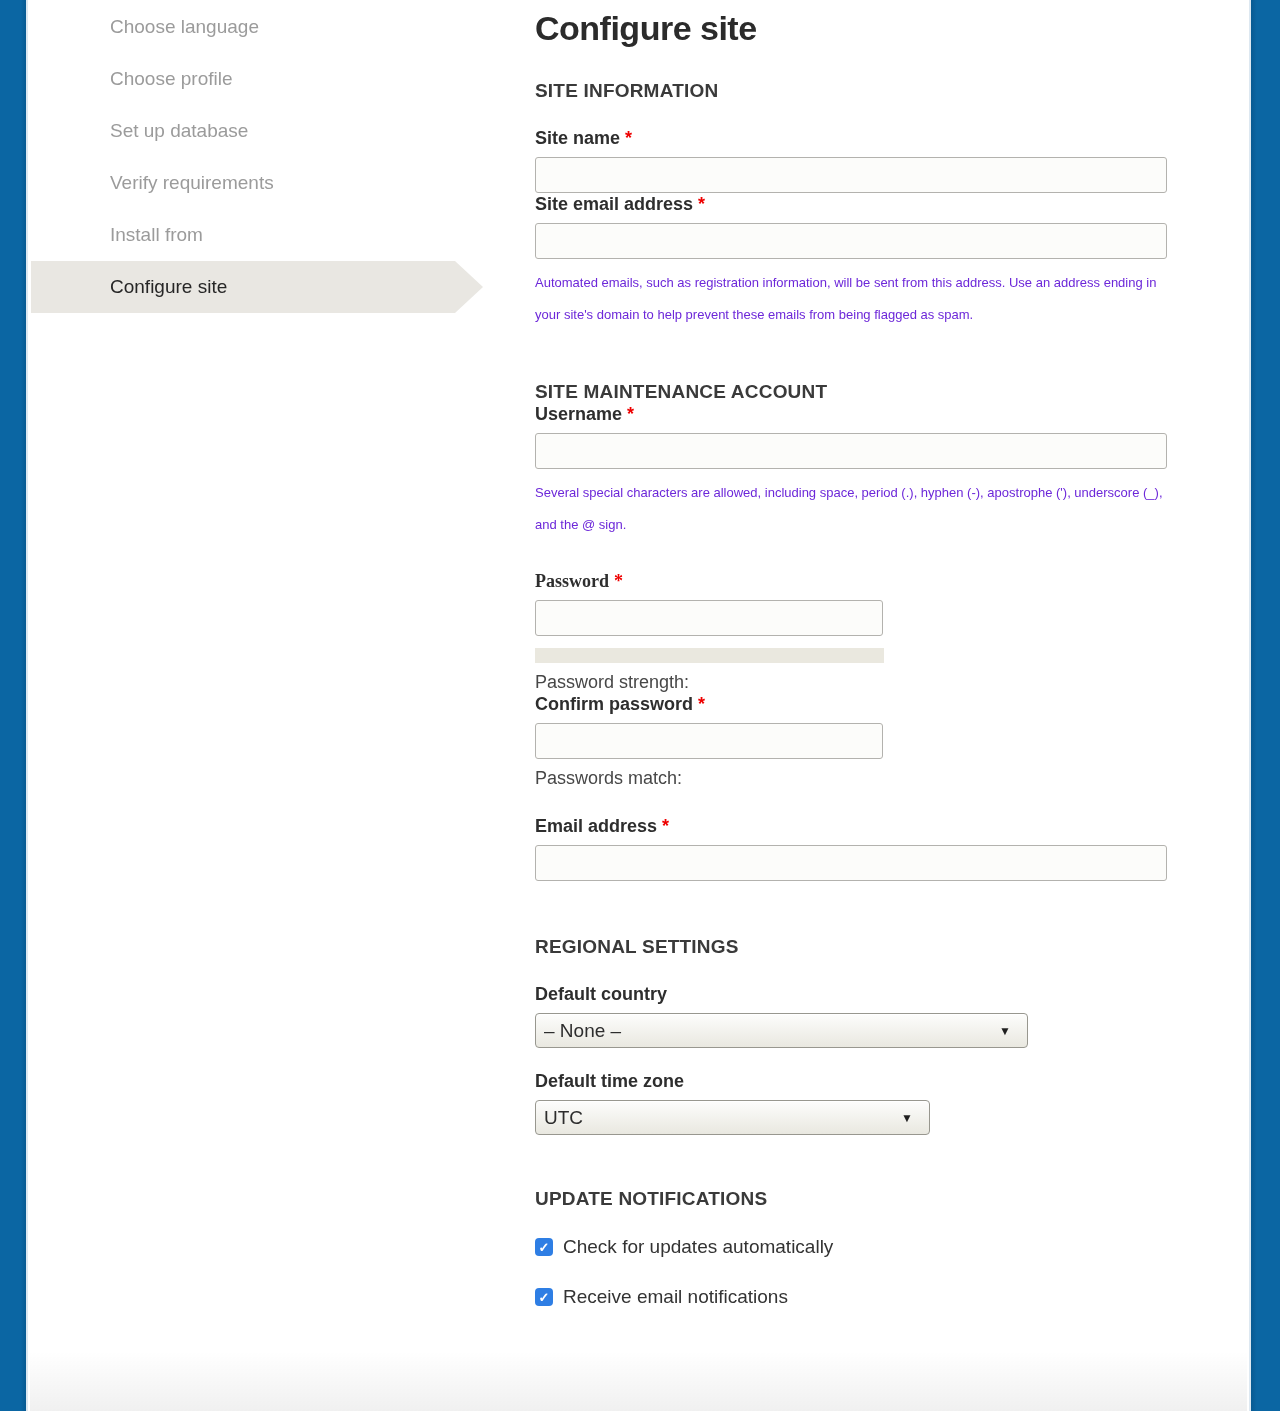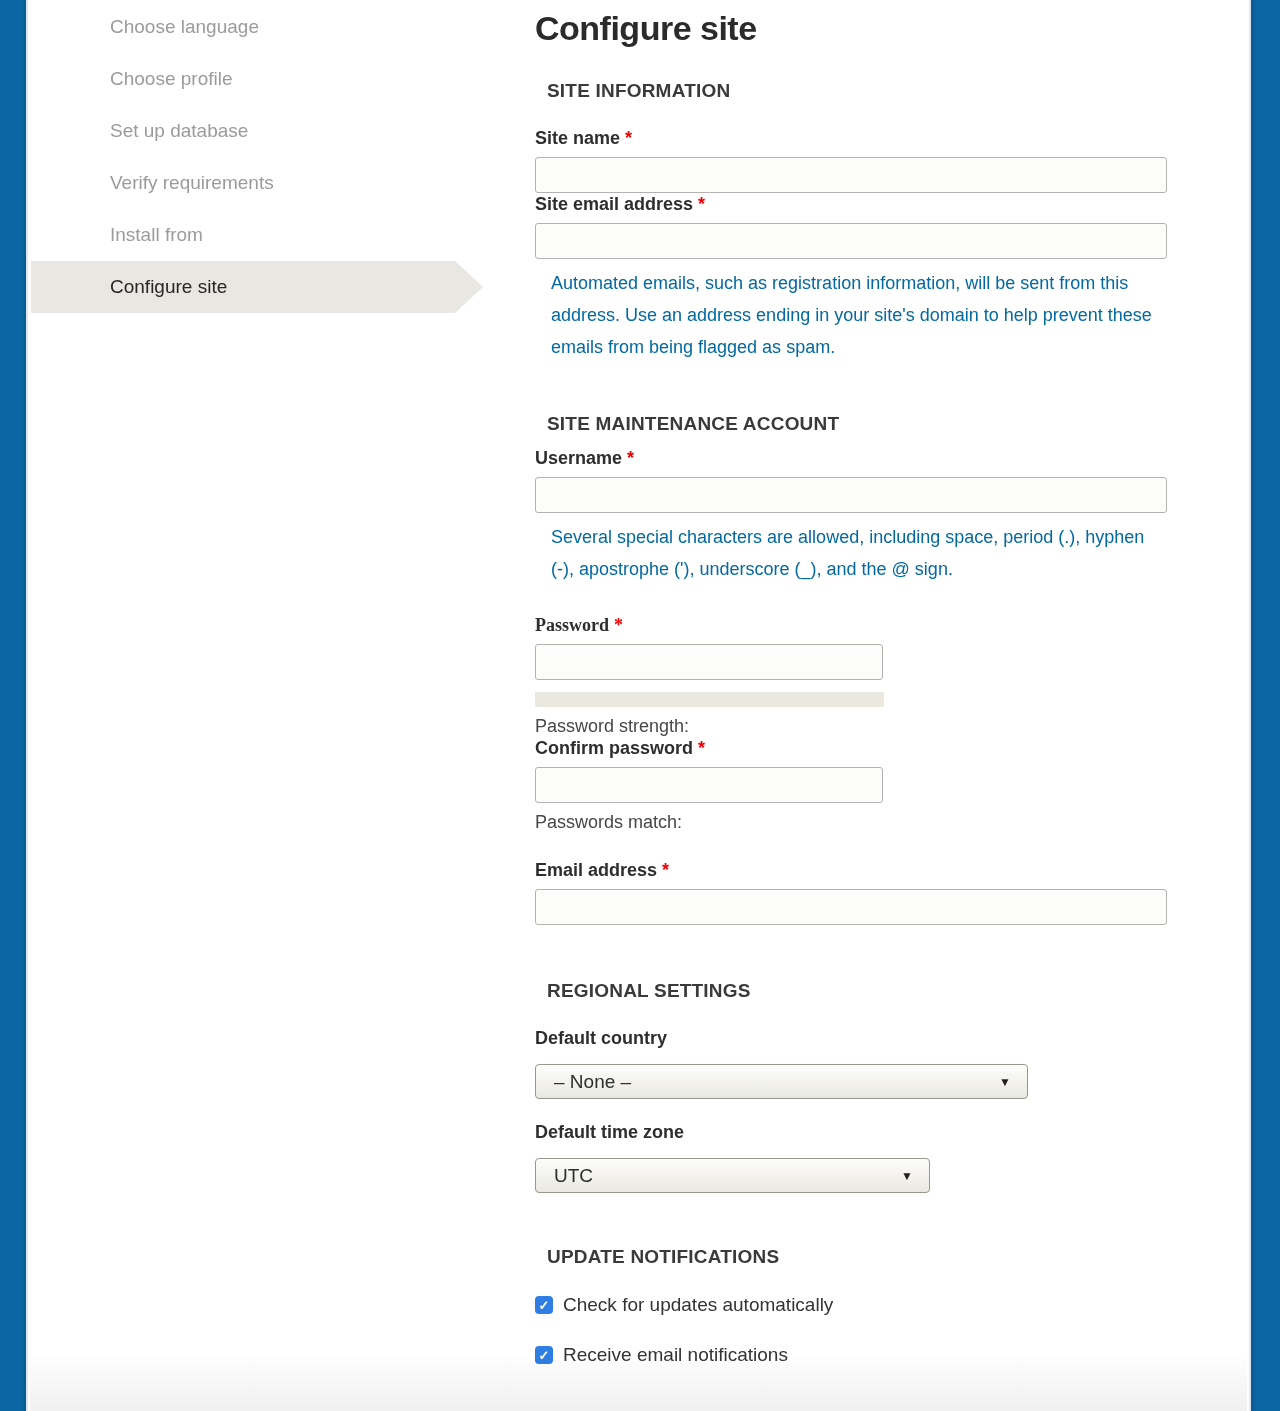--- a/index.html
+++ b/index.html
@@ -32,47 +32,47 @@
     clip-path: polygon(0 0, calc(100% - 28px) 0, 100% 50%, calc(100% - 28px) 100%, 0 100%);
   }
 
   
   .content { position: absolute; left: 535px; top: 0; width: 632px; }
   .page-title {
     margin: 8px 0 0; font-size: 34px; line-height: 40px;
     font-weight: bold; color: #2b2b2b; letter-spacing: -0.5px;
   }
   .section-heading {
-    margin: 12px; font-size: 19px; line-height: 22px;
+    margin: 0; font-size: 19px; line-height: 22px;
     font-weight: bold; color: #3a3a3a; letter-spacing: 0.2px;
   }
   .field-label {
     display: block; font-size: 18px; line-height: 22px;
     font-weight: bold; color: #2e2e2e;
   }
   .req { color: #ee0000; margin-left: 5px; font-weight: bold; }
   .text-input {
     display: block; margin-top: 8px; width: 632px; height: 36px;
     border: 1px solid #b3b2ae; border-radius: 3px;
     background: #fcfcfa; font-size: 18px; padding: 0 10px; color: #333;
     font-family: "Liberation Sans", sans-serif;
   }
   .text-input.narrow { width: 348px; }
   .help {
-    margin-top: 8px; font-size: 18px; line-height: 32px; color: #0369a1; margin-left: 16px;
+    margin-top: 8px; font-size: 13px; line-height: 32px; color: #6d28d9;
   }
   .strength-bar { margin-top: 12px; width: 349px; height: 15px; background: #eae8df; }
   .plain-text { margin-top: 8px; font-size: 18px; line-height: 22px; color: #474747; }
 
   .select {
-    margin-top: 15px; height: 35px;
+    margin-top: 8px; height: 35px;
     border: 1px solid #98978f; border-radius: 4px;
     background: linear-gradient(#fdfdfc, #e9e8e0);
     display: flex; align-items: center; justify-content: space-between;
-    padding: 0 16px 0 18px; font-size: 19px; color: #2d2d2d;
+    padding: 0 16px 0 8px; font-size: 19px; color: #2d2d2d;
     box-shadow: inset 0 1px 0 #ffffff;
     cursor: default;
   }
   .select.country { width: 493px; }
   .select.tz { width: 395px; }
   .select-arrow { font-size: 12px; color: #1f1f1f; }
 
   .checkbox-row { display: flex; align-items: center; gap: 10px; }
   .checkbox {
     width: 18px; height: 18px; border-radius: 4px;

